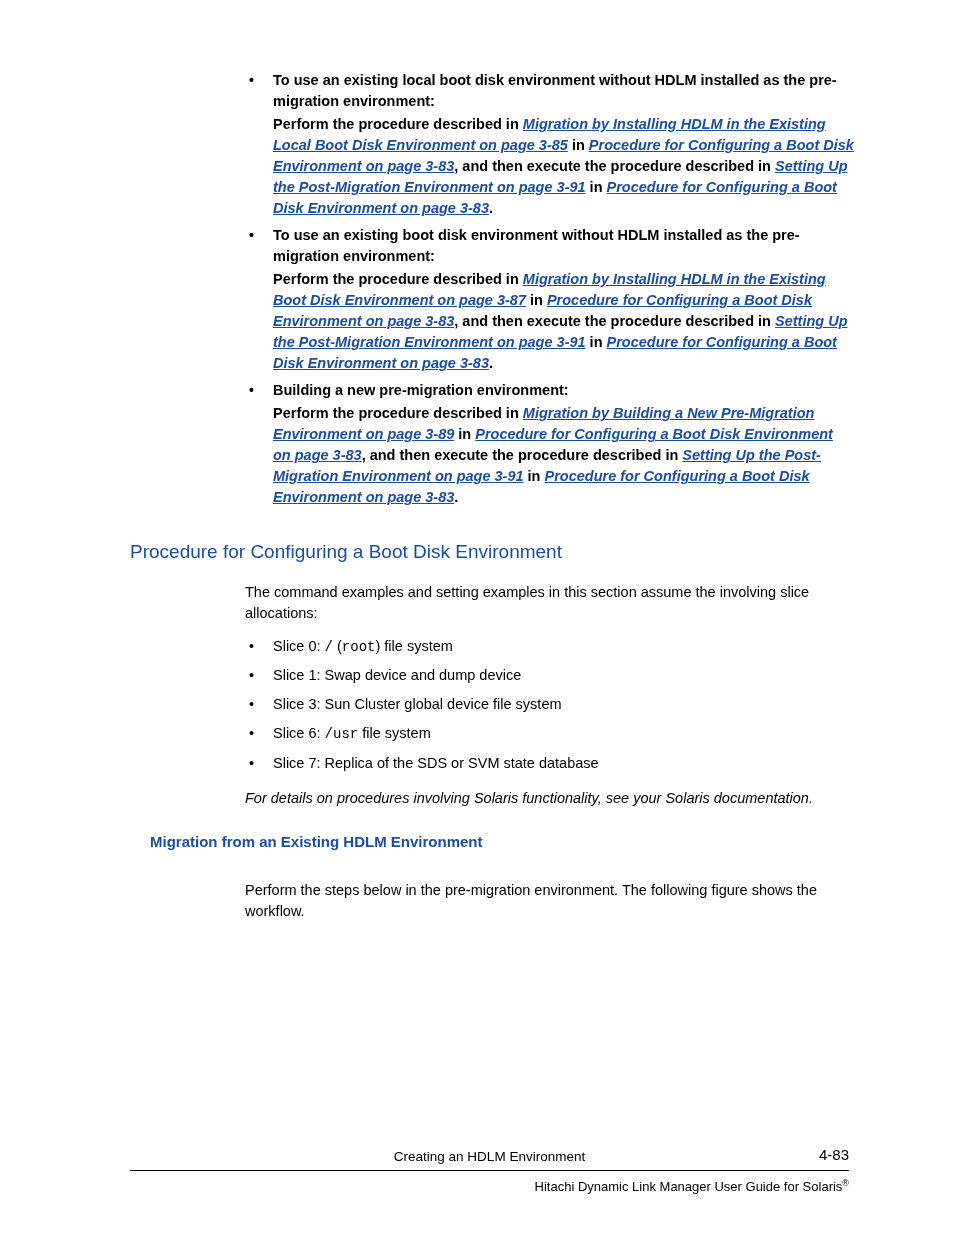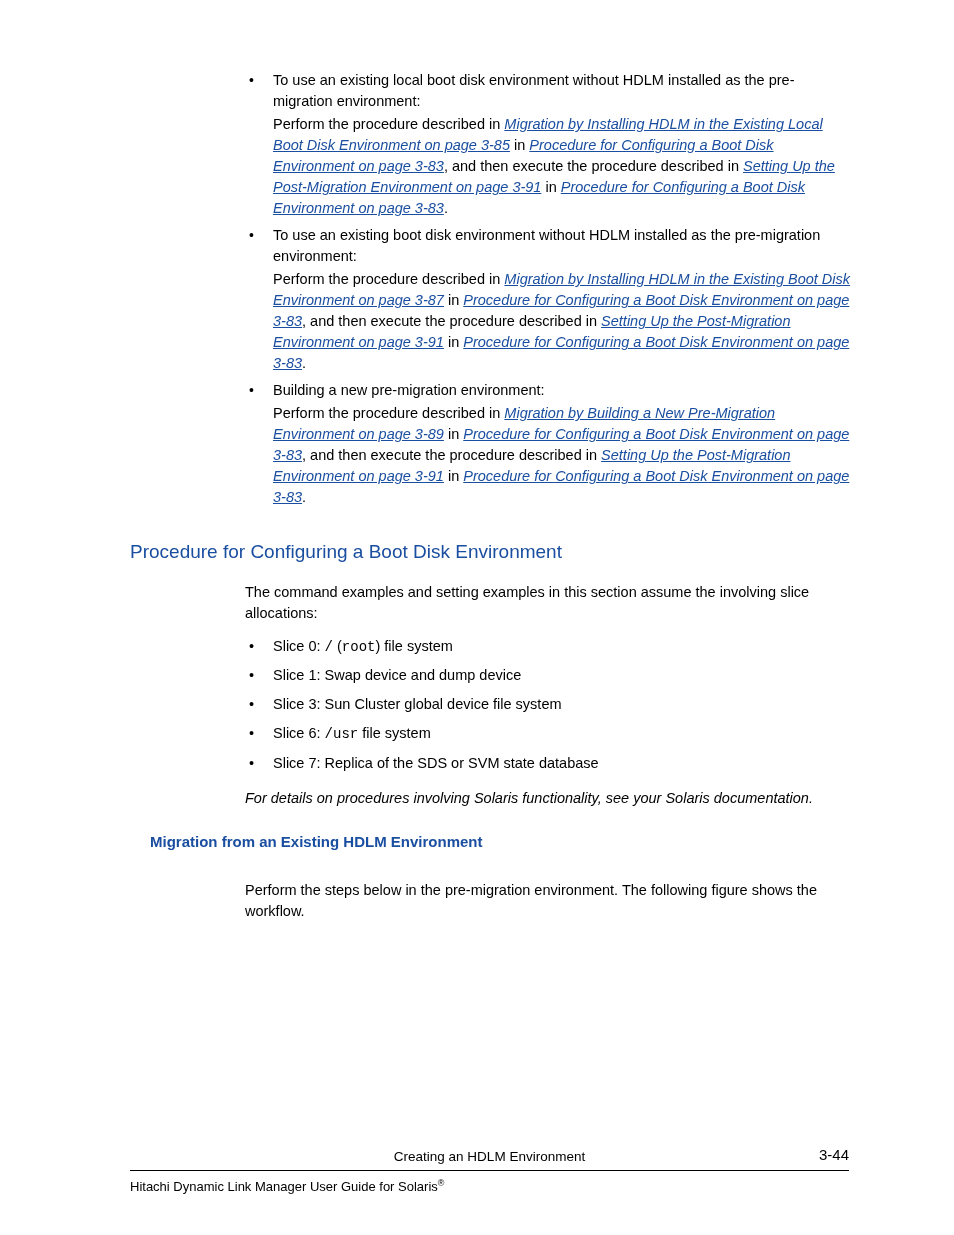--- a/index.html
+++ b/index.html
@@ -9,21 +9,21 @@
     line-height: 1.45;
     color: #000;
     background: #fff;
     width: 954px;
     height: 1235px;
     position: relative;
     padding: 70px 100px 60px 130px;
   }
   .content-area { padding-left: 115px; }
   ul.bulleted { list-style: none; padding: 0; margin: 0; }
-  ul.bulleted > li { position: relative; padding-left: 28px; margin-bottom: 6px; }
+  ul.bulleted > li { position: relative; padding-left: 28px; margin-bottom: 6px; font-weight: bold; }
   ul.bulleted > li::before {
     content: "•"; position: absolute; left: 4px; top: 0; font-size: 14px;
   }
   .para { margin-top: 2px; }
   a.xref {
     color: #1a4ea0;
     font-style: italic;
     text-decoration: underline;
   }
   h2.section {
@@ -65,21 +65,21 @@
     transform: translateX(-50%);
     font-size: 13.5px;
   }
   .footer-page {
     position: absolute;
     right: 0;
     bottom: 4px;
     font-size: 15px;
   }
   .footer-line2 {
-    text-align: left;
+    text-align: right;
     font-size: 13px;
     padding-top: 6px;
   }
   .reg { font-size: 9px; vertical-align: super; }
 </style>
 </head>
 <body>
 
 <div class="content-area">
   <ul class="bulleted">
@@ -124,18 +124,18 @@
 
 <h3 class="subsection">Migration from an Existing HDLM Environment</h3>
 
 <div class="content-area">
   <p>Perform the steps below in the pre-migration environment. The following figure shows the workflow.</p>
 </div>
 
 <div class="footer">
   <div class="footer-line1">
     <span class="footer-title">Creating an HDLM Environment</span>
-    <span class="footer-page">3-44</span>
+    <span class="footer-page">4-83</span>
   </div>
   <div class="footer-line2">
     <span>Hitachi Dynamic Link Manager User Guide for Solaris</span><span class="reg">®</span>
   </div>
 </div>
 
 </body></html>

